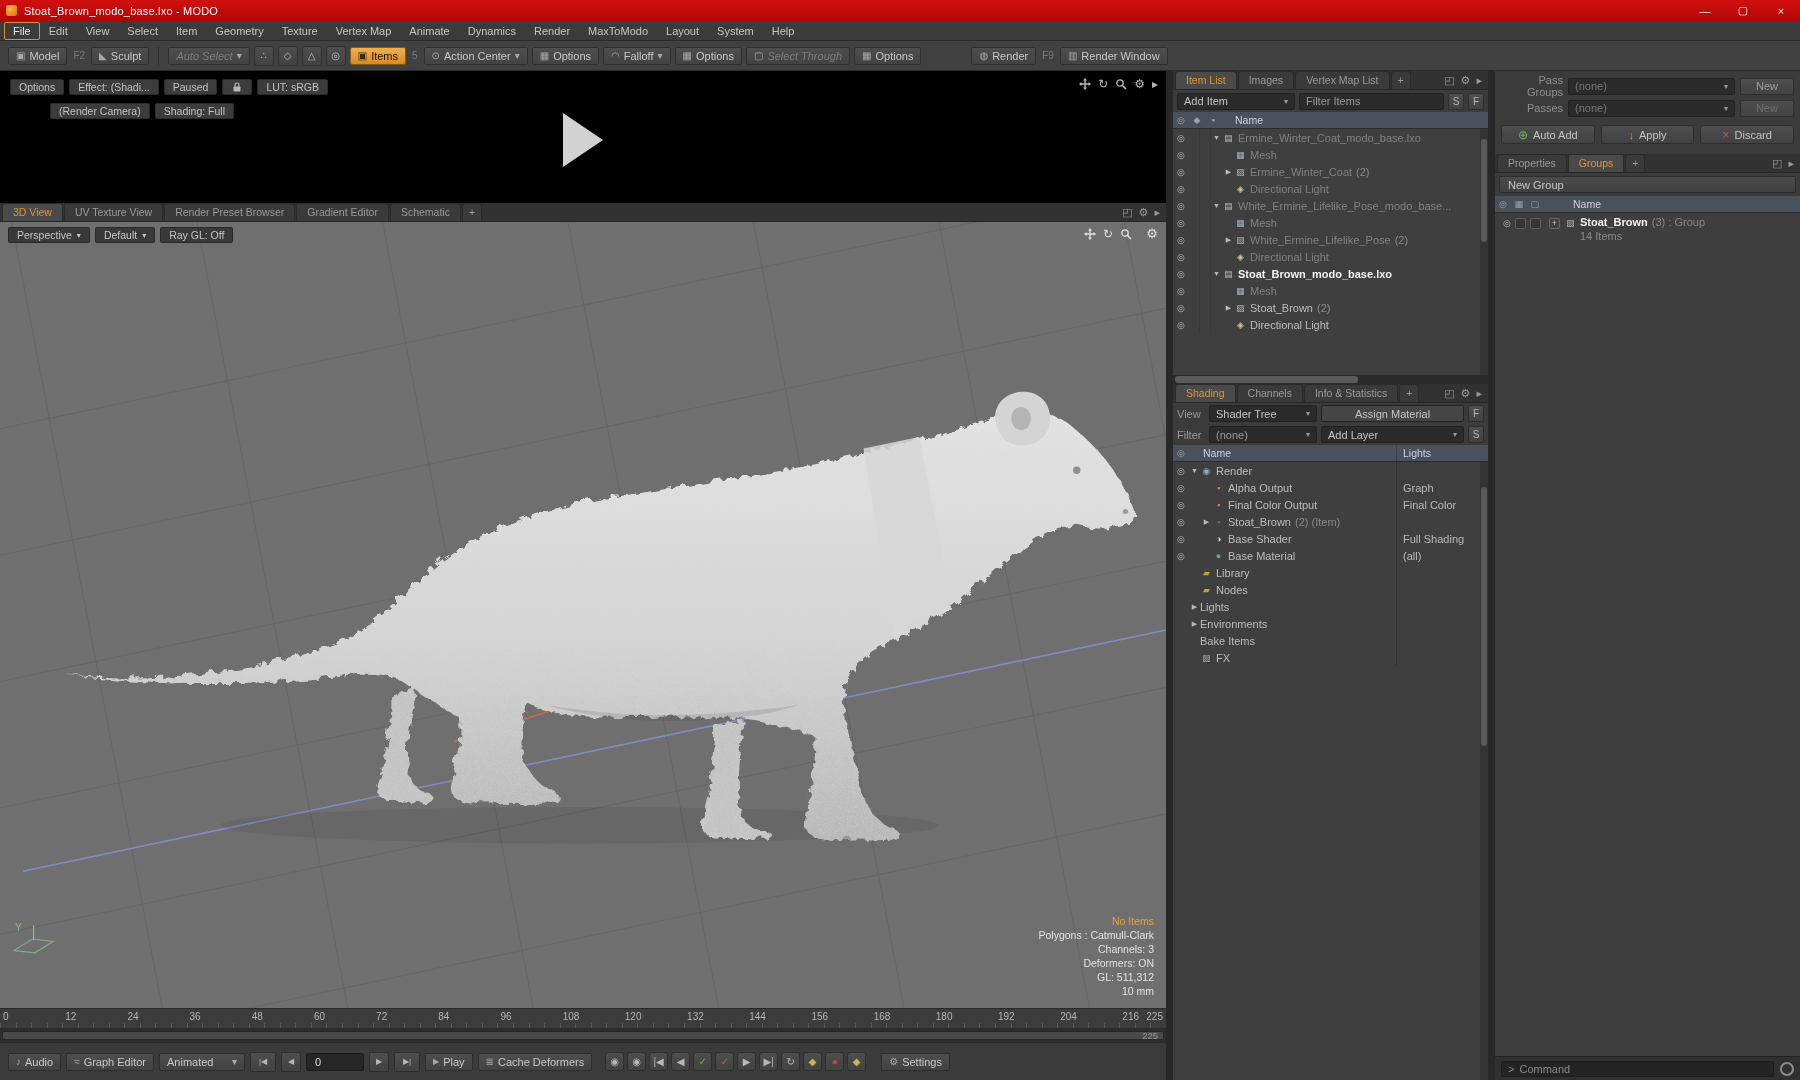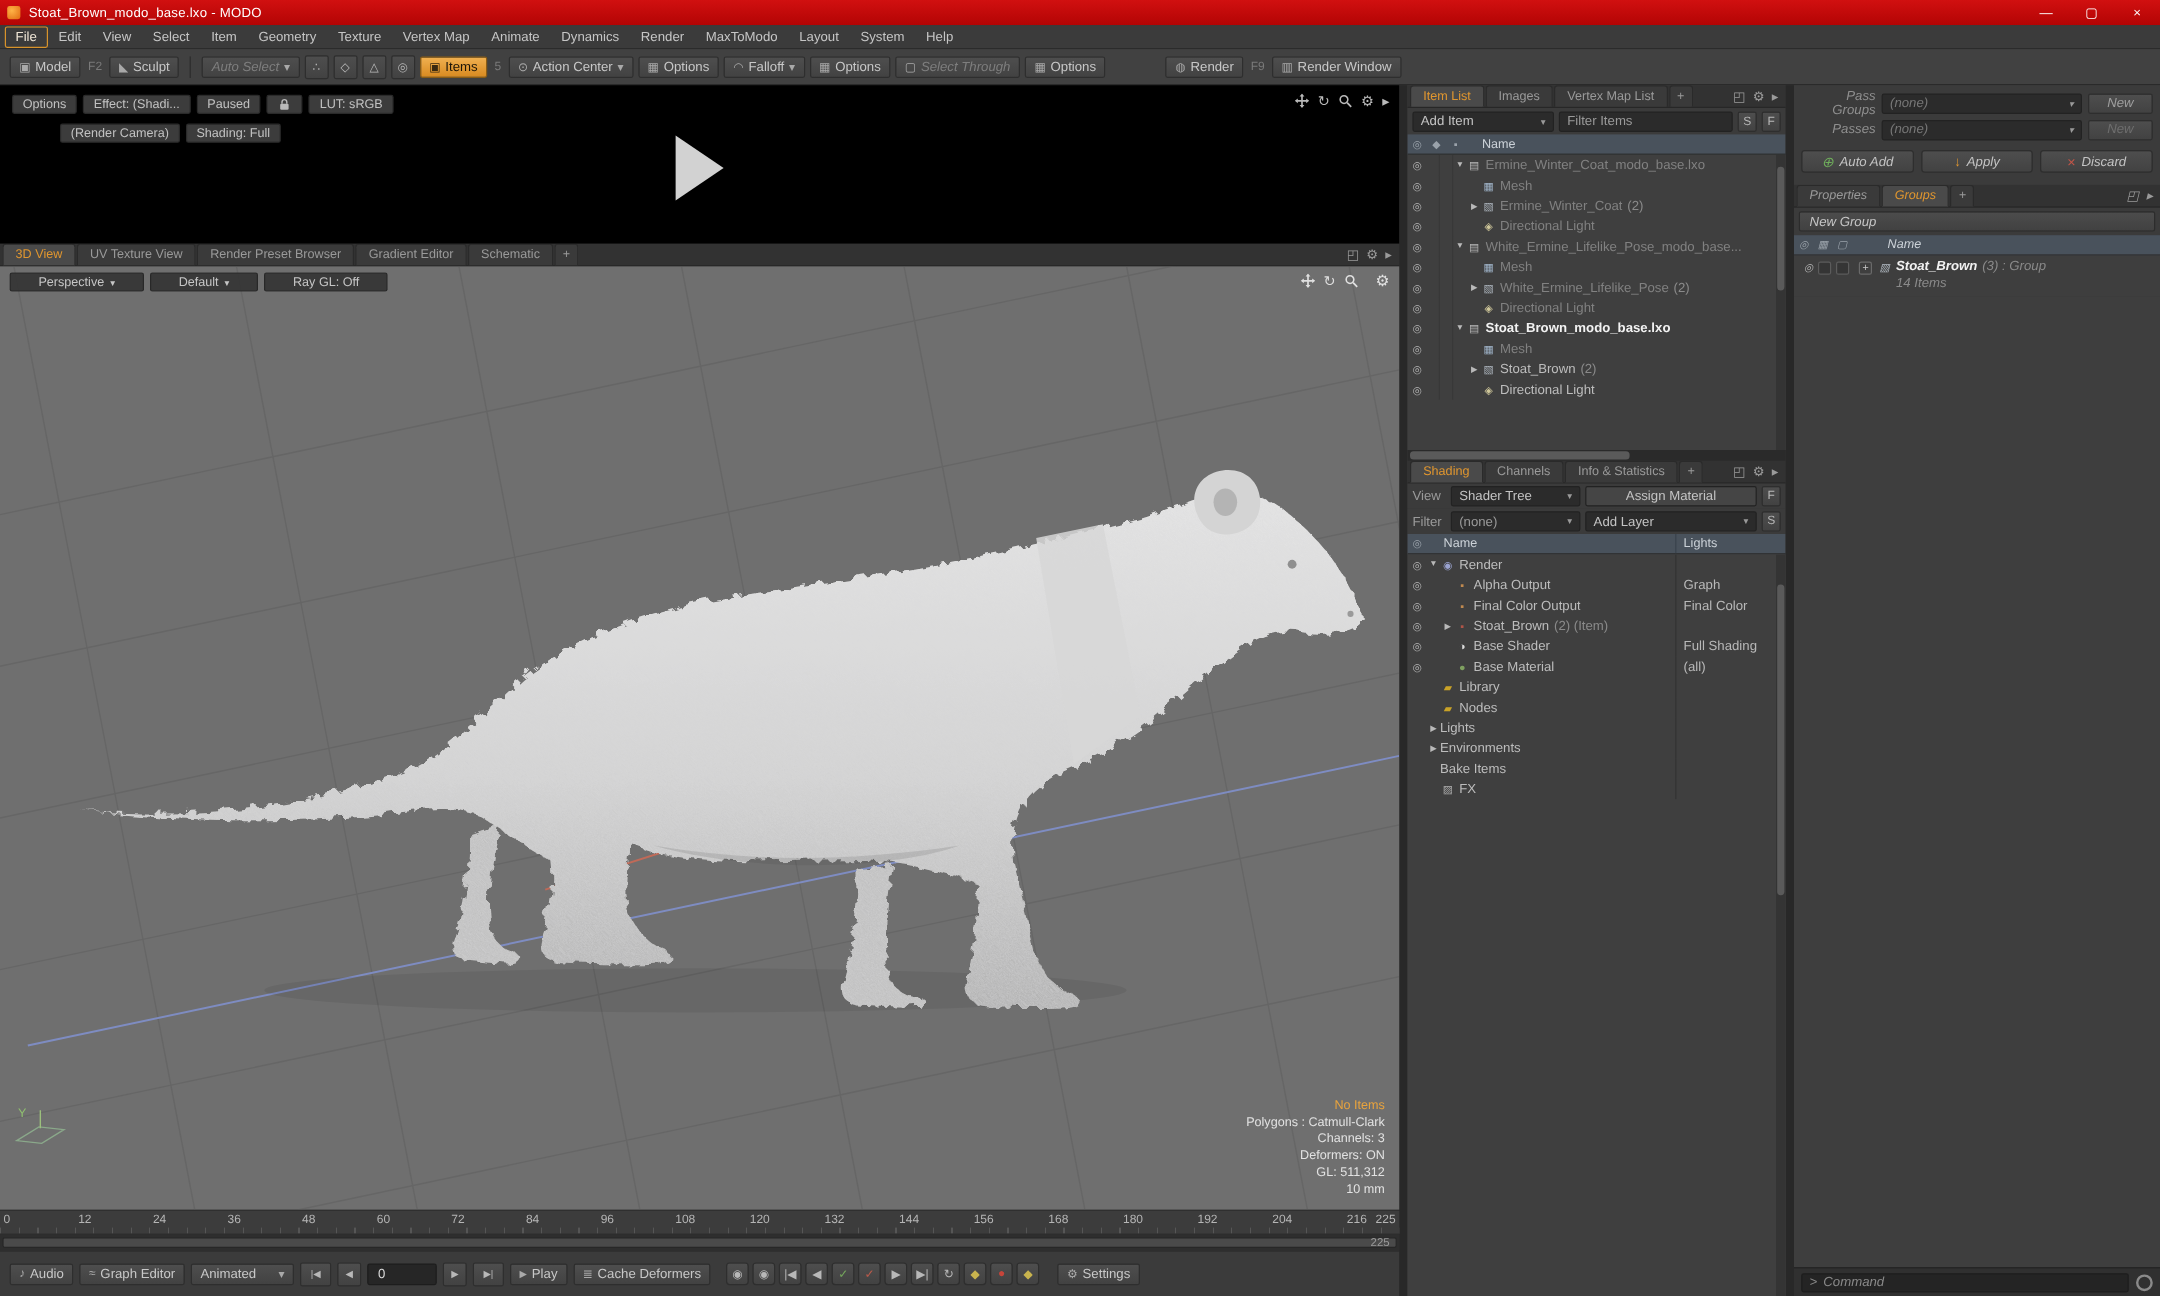--- a/index.html
+++ b/index.html
@@ -31,21 +31,21 @@
   .ibtn { display:inline-flex; align-items:center; justify-content:center; width:20px; height:20px; background:linear-gradient(#4e4e4e,#424242); border:1px solid #2e2e2e; border-radius:2px; color:#b8b8b8; font-size:10px; }
   .dimtext { color:#7e7e7e;font-style:italic; }
   .tb-sep { width:1px; height:18px; background:#2c2c2c; margin:0 5px; }
   .keyhint { color:#7a7a7a; font-size:10px; margin:0 2px; }
 
   
   .main { display:flex; height:1009px; }
   .left-col { width:1166px; display:flex; flex-direction:column; }
   .gutter { width:7px; background:#282828; }
   .mid-col { width:315px; display:flex; flex-direction:column; background:#3b3b3b; }
-  .right-col { width:305px; display:flex; flex-direction:column; background:#3b3b3b;font-style:italic; }
+  .right-col { width:305px; display:flex; flex-direction:column; background:#3b3b3b; }
 
   
   .preview { height:132px; background:#000; position:relative; }
   .ovl-row { position:absolute; left:10px; display:flex; gap:5px; }
   .ovl-row.r1 { top:8px; } .ovl-row.r2 { top:32px; left:26px;margin-left:24px; }
   .ovlbtn { background:#3c3c3c; border:1px solid #2a2a2a; border-radius:2px; padding:1px 8px; color:#c2c2c2; font-size:10.5px; display:inline-flex; align-items:center; }
   .playbtn { position:absolute; left:50%; top:52%; transform:translate(-50%,-50%); width:0; height:0; border-left:40px solid #e4e4e4; border-top:27px solid transparent; border-bottom:27px solid transparent; opacity:.92; }
   .pv-icons { position:absolute; right:8px; top:6px; display:flex; gap:7px; align-items:center; color:#b9b9b9; font-size:12px; }
   .sicon { width:12px; height:12px; display:inline-block; color:#b9b9b9; }
 
@@ -53,21 +53,21 @@
   .viewtabs { height:19px; background:#323232; display:flex; align-items:flex-end; padding-left:2px; border-bottom:1px solid #272727; }
   .vtab { padding:2px 10px 3px; background:#3a3a3a; color:#9a9a9a; border:1px solid #2a2a2a; border-bottom:none; border-radius:3px 3px 0 0; margin-right:1px; font-size:10.5px; }
   .vtab.active { background:#4a4a4a; color:#e0962f; }
   .vtab.plus { padding:2px 6px 3px; }
   .tabicons { margin-left:auto; display:flex; gap:6px; padding:0 6px 2px; color:#9a9a9a; font-size:11px; }
 
   
   .viewport { flex:1; position:relative; background:#6f6f6f; overflow:hidden; }
   .viewport svg.scene { position:absolute; inset:0; width:100%; height:100%; }
   .vp-top { position:absolute; top:5px; left:8px; display:flex; gap:5px; }
-  .pill { background:rgba(50,50,50,.88); border:1px solid rgba(30,30,30,.6); border-radius:2px; padding:1px 23px; color:#c6c6c6; font-size:10.5px; display:inline-flex; gap:5px; align-items:center; }
+  .pill { background:rgba(50,50,50,.88); border:1px solid rgba(30,30,30,.6); border-radius:2px; padding:1px 8px; color:#c6c6c6; font-size:10.5px; display:inline-flex; gap:5px; align-items:center; }
   .vp-icons { position:absolute; top:5px; right:34px; display:flex; gap:7px; color:#dedede; font-size:12px; align-items:center; }
   .vp-gear { position:absolute; top:4px; right:8px; color:#e2e2e2; font-size:13px; }
   .vp-stats { position:absolute; right:12px; bottom:10px; text-align:right; line-height:14px; font-size:10.5px; color:#e2e2e2; }
   .vp-stats div:first-child { color:#e8a33d; }
 
   
   .timeline { height:34px; display:flex; flex-direction:column; background:#3c3c3c; border-top:1px solid #2a2a2a; }
   .ruler { position:relative; height:20px; background:#3c3c3c; border-bottom:1px solid #2b2b2b;
            background-image:repeating-linear-gradient(to right, #565656 0 1px, transparent 1px 1.3333%);
            background-size:100% 5px; background-position:0 100%; background-repeat:no-repeat; }

